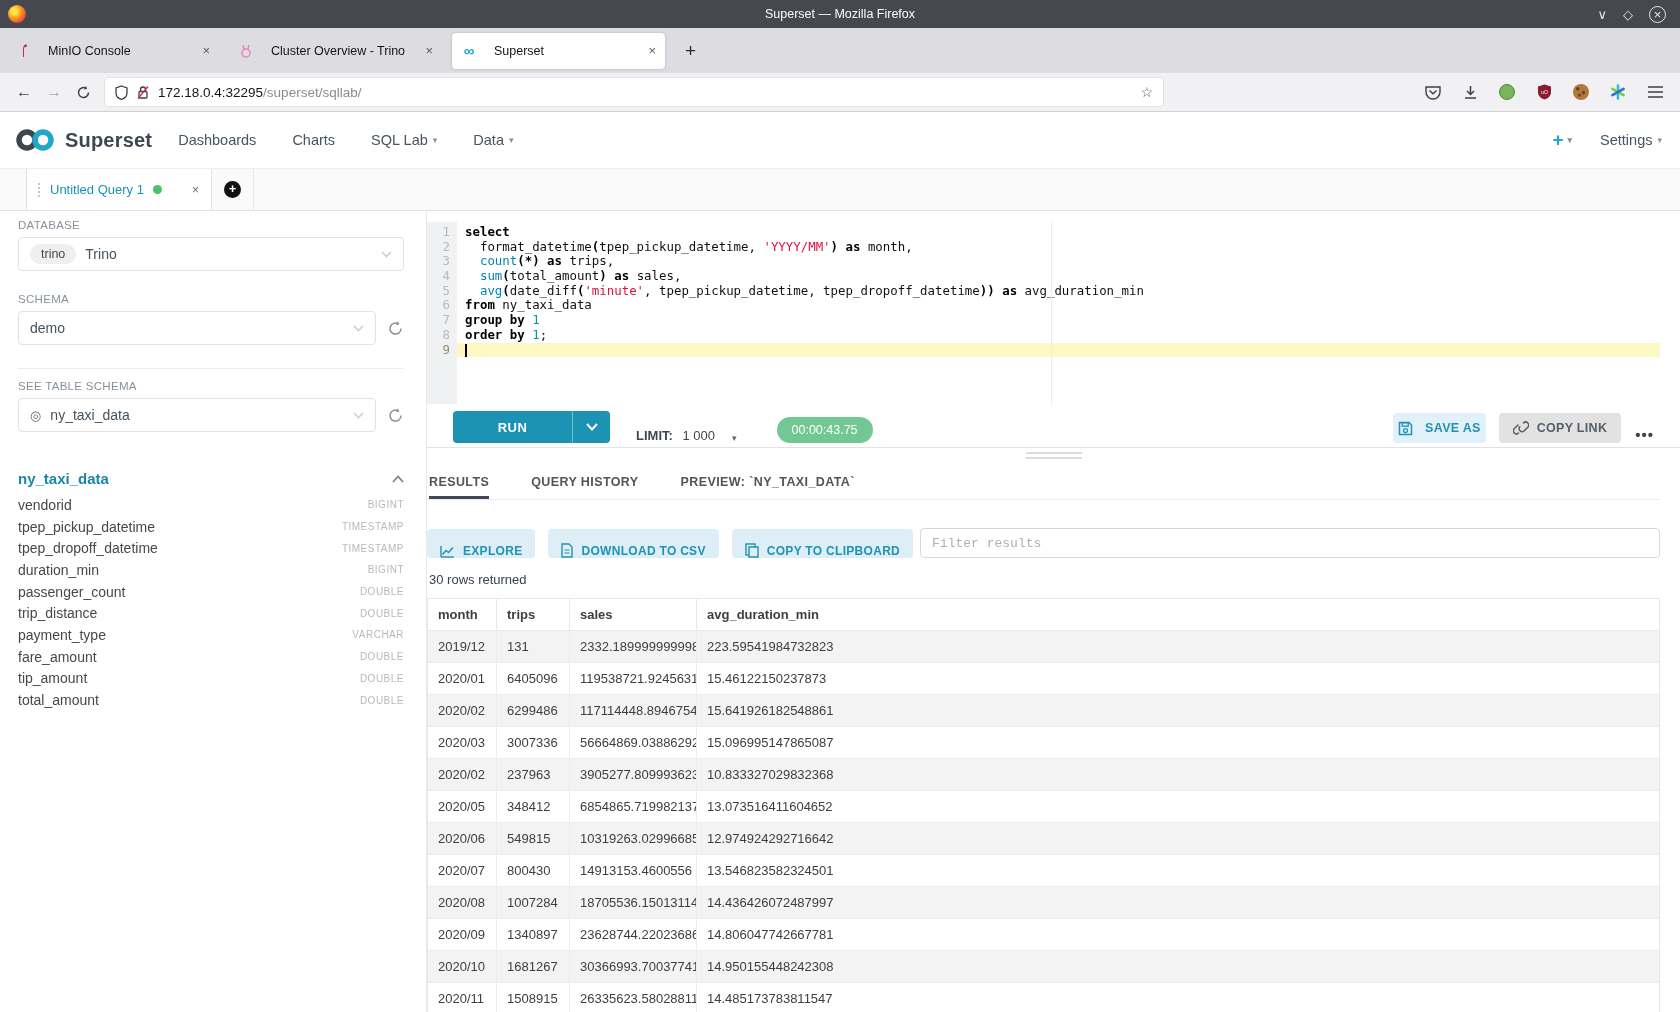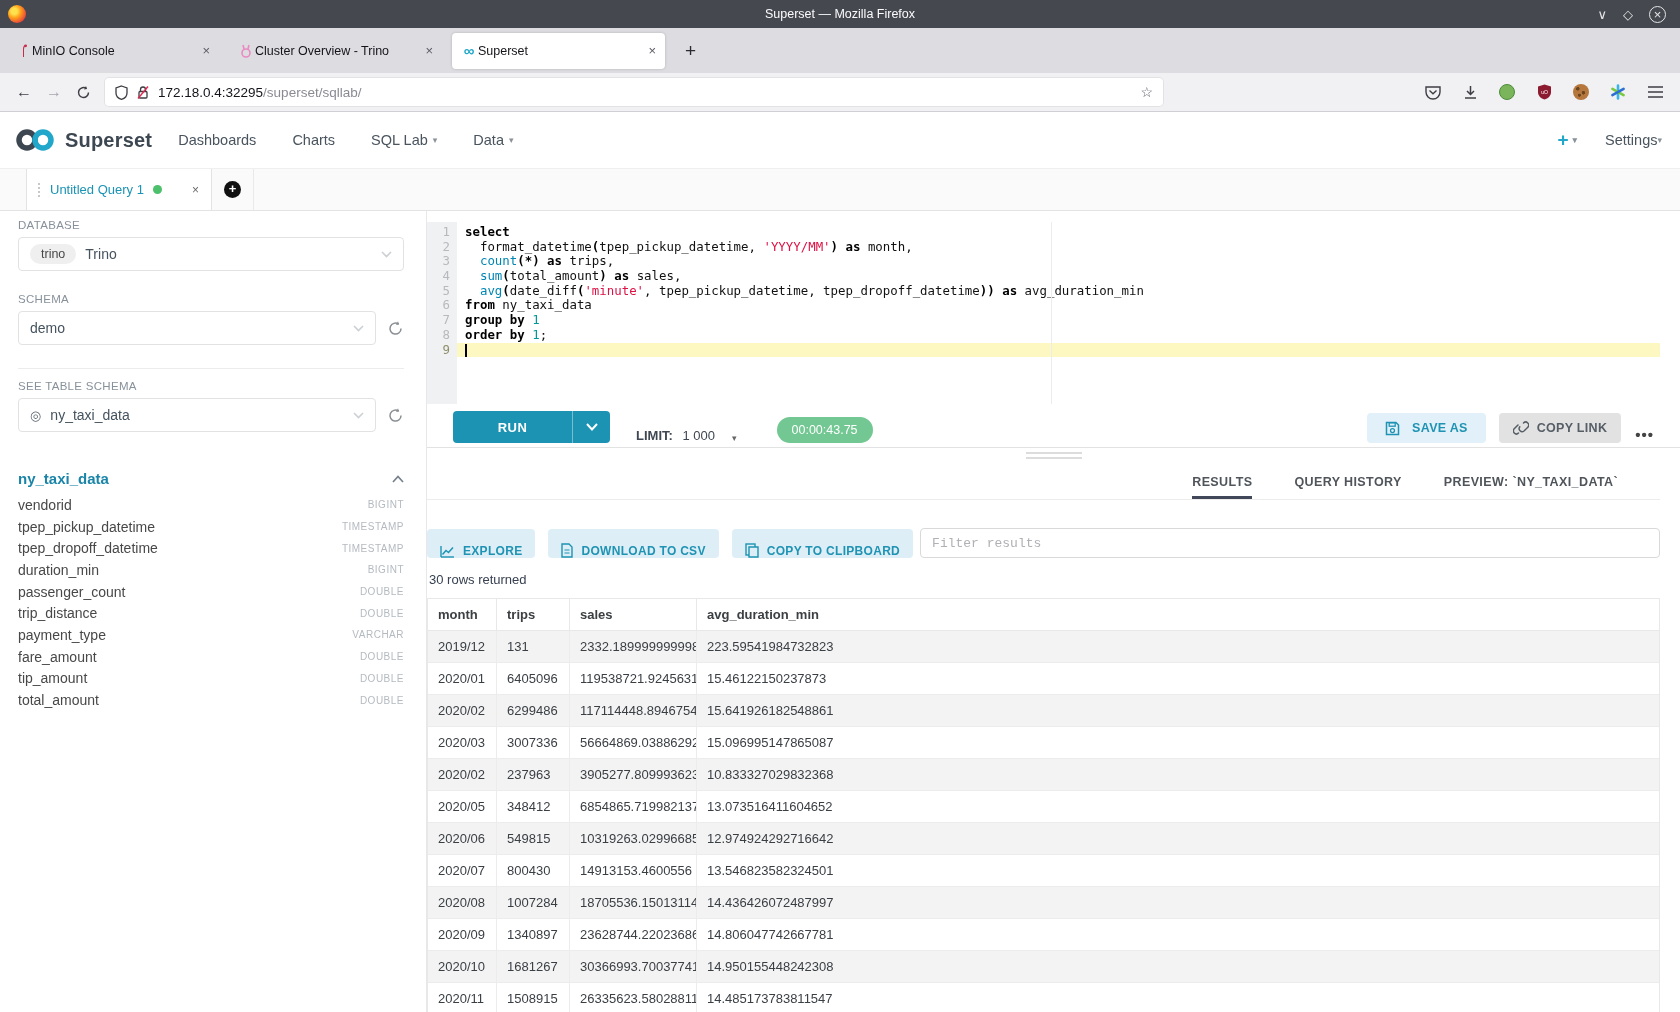--- a/index.html
+++ b/index.html
@@ -10,21 +10,21 @@
   
   .titlebar { height:28px; background:#45494f; display:flex; align-items:center; position:relative; }
   .ff-logo { width:18px; height:18px; border-radius:50%; margin-left:8px;
     background:radial-gradient(circle at 35% 35%, #ffe14d 0 18%, #ff9e1a 40%, #e8443d 75%, #b5337a 100%); }
   .win-title { position:absolute; left:0; right:0; text-align:center; color:#fbfbfe; font-size:12.5px; }
   .win-controls { margin-left:auto; display:flex; align-items:center; gap:16px; padding-right:14px; z-index:2; }
   .win-controls span { color:#e6e6e9; font-size:13px; cursor:default; }
   .win-close { width:17px; height:17px; border-radius:50%; border:1.5px solid #e6e6e9; display:flex; align-items:center; justify-content:center; font-size:10px; }
 
   .tabbar { height:45px; background:#dcdce1; display:flex; align-items:center; padding-left:6px; }
-  .btab { width:213px; height:36px; margin-right:10px; border-radius:4px; display:flex; align-items:center; gap:1px; padding:0 9px; font-size:12.5px; color:#15141a; }
+  .btab { width:213px; height:36px; margin-right:10px; border-radius:4px; display:flex; align-items:center; gap:17px; padding:0 9px; font-size:12.5px; color:#15141a; }
   .btab.active { background:#fff; box-shadow:0 0 3px rgba(0,0,0,.18); }
   .btab .title { flex:1; white-space:nowrap; overflow:hidden; text-overflow:ellipsis; }
   .btab .x { color:#5b5b66; font-size:13px; }
   .fav { width:16px; height:16px; display:flex; align-items:center; justify-content:center; }
   .fav-superset { color:#20a7c9; font-weight:bold; font-size:15px; }
   .newtab-btn { font-size:19px; color:#2b2b33; padding:0 10px; }
 
   .urlrow { height:39px; background:#f1f1f4; border-bottom:1px solid #cfcfd4; display:flex; align-items:center; }
   .navbtns { display:flex; align-items:center; gap:14px; padding:0 14px 0 16px; }
   .navbtns span { font-size:16px; color:#3e3e44; }
@@ -42,21 +42,21 @@
   
   .appnav { height:57px; background:#fff; display:flex; align-items:center; padding:0 18px 0 14px; border-bottom:1px solid #efefef; }
   .brand { display:flex; align-items:center; gap:7px; }
   .brand-name { font-size:20px; font-weight:bold; color:#3d4752; letter-spacing:.2px; }
   .navitems { display:flex; align-items:center; margin-left:26px; gap:36px; }
   .navitem { font-size:14.5px; color:#49545e; display:flex; align-items:center; gap:5px; cursor:pointer; }
   .navitem .caret { font-size:9px; color:#8a9199; }
   .appnav-right { margin-left:auto; display:flex; align-items:center; gap:28px; }
   .plus-menu { color:#20a7c9; font-size:19px; font-weight:bold; display:flex; align-items:center; gap:4px; }
   .plus-menu .caret, .settings .caret { font-size:9px; color:#8a9199; }
-  .settings { font-size:14.5px; color:#49545e; display:flex; align-items:center; }
+  .settings { font-size:14.5px; color:#49545e; display:flex; align-items:center; gap:5px; }
 
   
   .qstrip { height:42px; background:#fafafa; border-bottom:1px solid #e3e3e3; display:flex; }
   .qtab { margin-left:26px; width:186px; background:#fff; border-left:1px solid #e3e3e3; border-right:1px solid #e3e3e3; display:flex; align-items:center; gap:9px; padding:0 12px 0 10px; }
   .dragdots { width:4px; height:16px; background-image:radial-gradient(circle, #c8c8c8 1.1px, transparent 1.4px); background-size:4px 4px; }
   .qtab-label { color:#1a93b4; font-size:13px; white-space:nowrap; }
   .qdot { width:9px; height:9px; border-radius:50%; background:#4cc06a; }
   .qtab .x { margin-left:auto; color:#6b6b6b; font-size:12px; }
   .qadd { width:42px; display:flex; align-items:center; justify-content:center; border-right:1px solid #e9e9e9; }
   .qadd-circle { width:17px; height:17px; border-radius:50%; background:#111; color:#fff; font-size:13px; line-height:16px; text-align:center; font-weight:bold; }
@@ -103,29 +103,29 @@
 
   .runbar { position:absolute; top:198px; left:16px; right:20px; height:34px; display:flex; align-items:flex-end; }
   .runbtn { margin-left:10px; width:157px; height:32px; background:#1d93b4; border-radius:4px; display:flex; color:#fff; overflow:hidden; }
   .run-label { flex:1; display:flex; align-items:center; justify-content:center; font-size:13px; font-weight:bold; letter-spacing:.5px; border-right:1px solid rgba(255,255,255,.4); }
   .run-caret { width:37px; display:flex; align-items:center; justify-content:center; }
   .limit { margin-left:26px; font-size:13px; color:#3f4752; font-weight:bold; }
   .limit .val { font-weight:normal; color:#3f4752; margin-left:6px; }
   .limit-caret { margin-left:17px; font-size:9px; color:#666; }
   .timer { margin-left:40px; background:#72c792; color:#fff; font-size:12.5px; padding:6px 15px; border-radius:16px; }
   .runbar .spacer { flex:1; }
-  .btn-saveas { height:30px; display:flex; align-items:center; gap:12px; background:#e2f1f9; color:#1f93b3; font-size:12.5px; font-weight:bold; padding:0 18px; border-radius:4px; letter-spacing:.3px; }
+  .btn-saveas { height:30px; display:flex; align-items:center; gap:12px; background:#e2f1f9; color:#1f93b3; font-size:12.5px; font-weight:bold; padding:0 5px; border-radius:4px; letter-spacing:.3px; }
   .btn-copylink { height:30px; display:flex; align-items:center; gap:8px; background:#e2e2e2; color:#565e66; font-size:12.5px; font-weight:bold; padding:0 14px; border-radius:4px; margin-left:13px; letter-spacing:.3px; }
   .more-dots { margin:0 6px 0 14px; color:#444; font-size:15px; font-weight:bold; letter-spacing:1px; }
 
   .hdivider { position:absolute; top:236px; left:0; right:0; border-top:1px solid #e2e2e2; }
   .handle { width:56px; margin:4px auto 0; }
   .handle div { border-top:2px solid #dcdcdc; margin-top:3px; }
 
-  .stabs { position:absolute; top:253px; left:0; right:20px; height:36px; border-bottom:1px solid #ececec; display:flex; padding-left:2px;justify-content:flex-end; }
+  .stabs { position:absolute; top:253px; left:0; right:20px; height:36px; border-bottom:1px solid #ececec; display:flex; padding-left:2px; }
   .stab { margin-right:42px; font-size:12.5px; font-weight:bold; color:#50555b; letter-spacing:.4px; display:flex; align-items:flex-start; padding-top:11px; border-bottom:3px solid transparent; }
   .stab.active { border-bottom:3px solid #41485a; }
 
   .actions { position:absolute; top:317px; left:0; right:20px; height:30px; display:flex; align-items:center; }
   .abtn { height:29px; display:flex; align-items:flex-end; gap:8px; background:#ddeef7; color:#1f93b3; font-size:12px; font-weight:bold; padding:0 13px; border-radius:4px; margin-right:13px; letter-spacing:.3px; }
   .filter-input { flex:1; height:30px; border:1px solid #d9d9d9; border-radius:4px; padding:0 11px; font-size:13px; color:#333; font-family:Liberation Mono, monospace; margin-left:-6px; }
   .filter-input::placeholder { color:#b0b0b5; }
 
   .rowcount { position:absolute; top:361px; left:2px; font-size:13px; color:#374151; }
 

